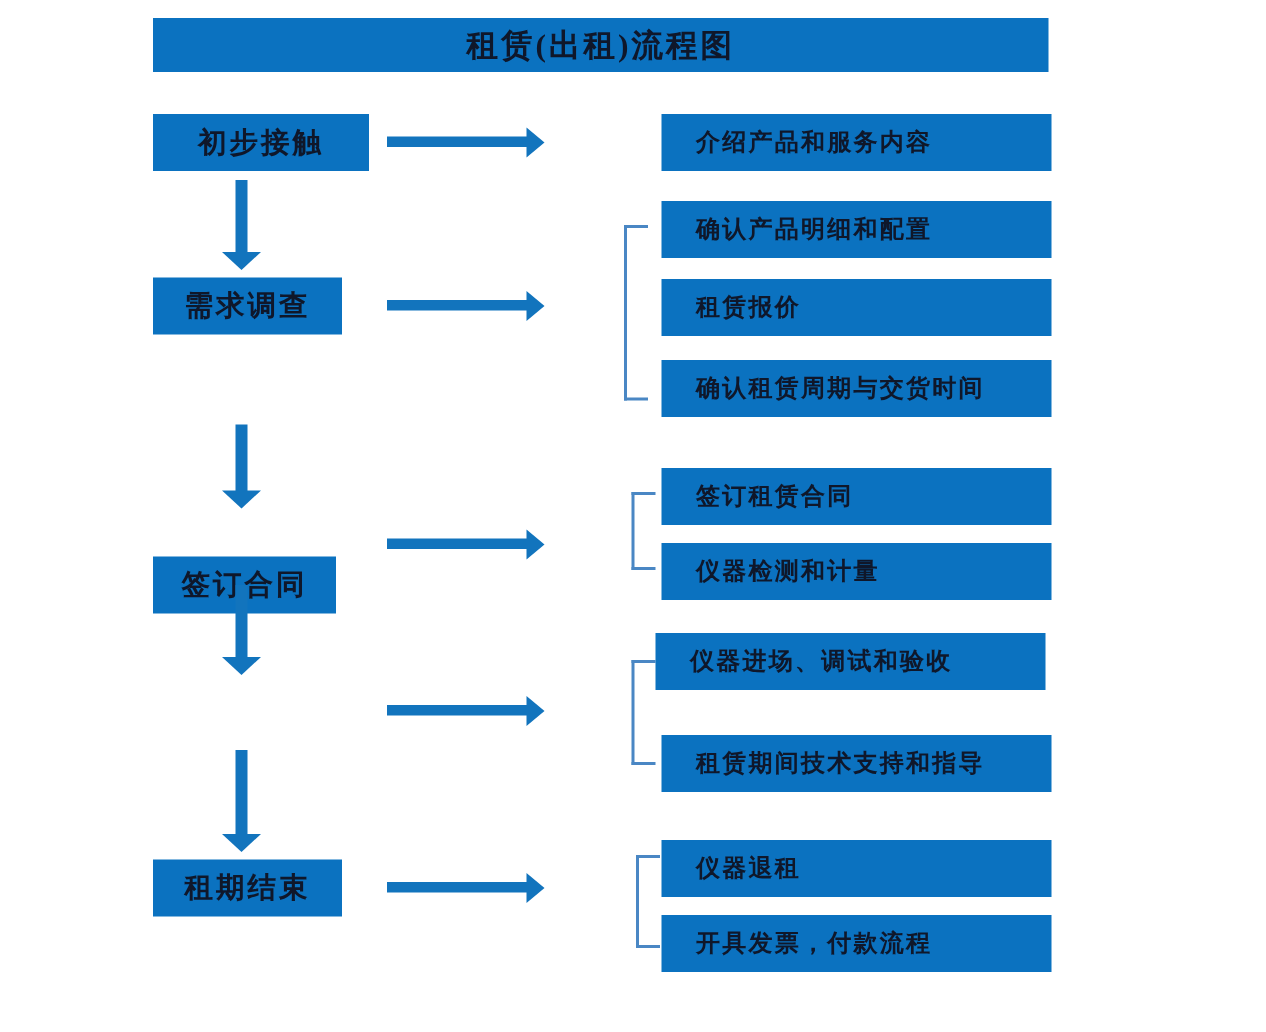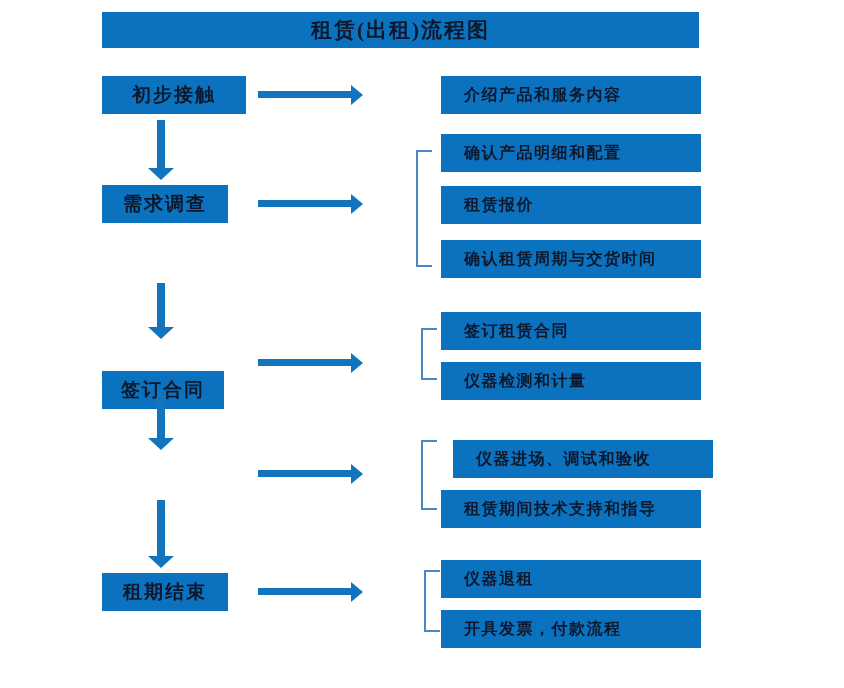--- a/index.html
+++ b/index.html
@@ -174,21 +174,21 @@
   <div class="box task-box" style="left:441px; top:134px; width:260px; height:38px;">确认产品明细和配置</div>
 
   <div class="box task-box" style="left:441px; top:186px; width:260px; height:38px;">租赁报价</div>
 
   <div class="box task-box" style="left:441px; top:240px; width:260px; height:38px;font-family:Liberation Serif, serif;">确认租赁周期与交货时间</div>
 
   <div class="box task-box" style="left:441px; top:312px; width:260px; height:38px;">签订租赁合同</div>
 
   <div class="box task-box" style="left:441px; top:362px; width:260px; height:38px;">仪器检测和计量</div>
 
-  <div class="box task-box" style="left:453px; top:422px; width:260px; height:38px;margin-top:18px;">仪器进场、调试和验收</div>
+  <div class="box task-box" style="left:437px; top:422px; width:260px; height:38px;">仪器进场、调试和验收</div>
 
   <div class="box task-box" style="left:441px; top:490px; width:260px; height:38px;">租赁期间技术支持和指导</div>
 
   <div class="box task-box" style="left:441px; top:560px; width:260px; height:38px;">仪器退租</div>
 
   <div class="box task-box" style="left:441px; top:610px; width:260px; height:38px;">开具发票，付款流程</div>
 
 </div>
 
 </body></html>

